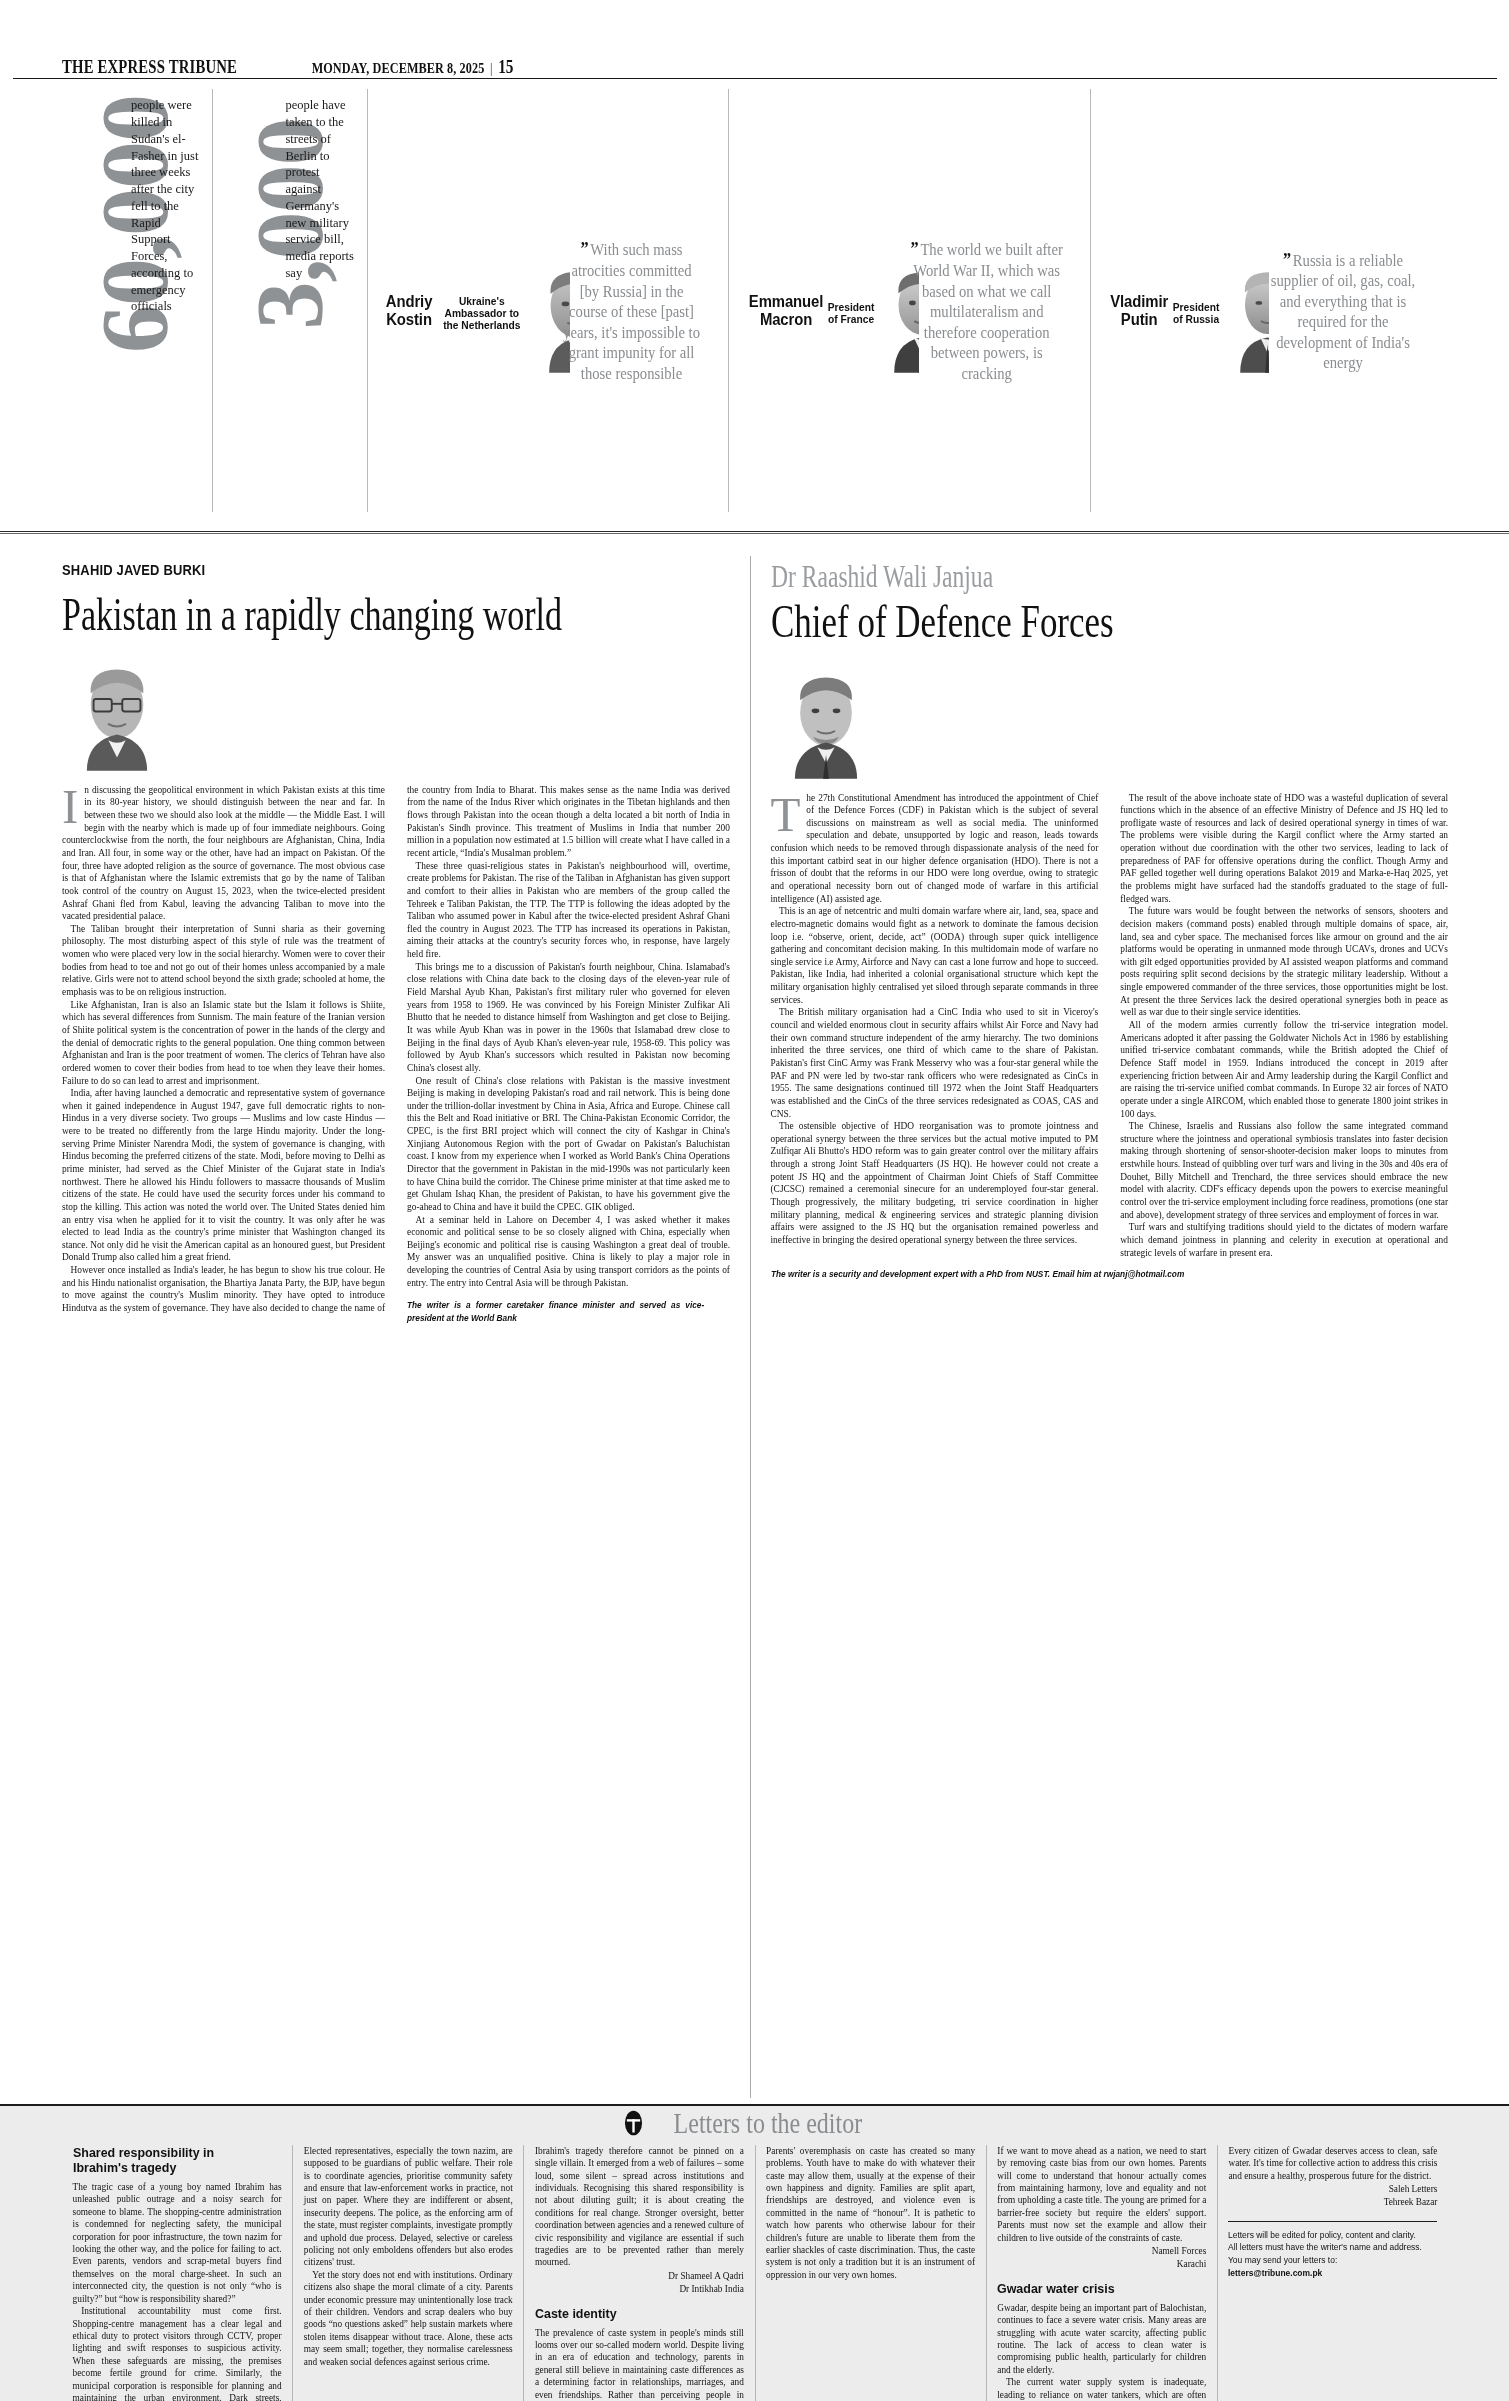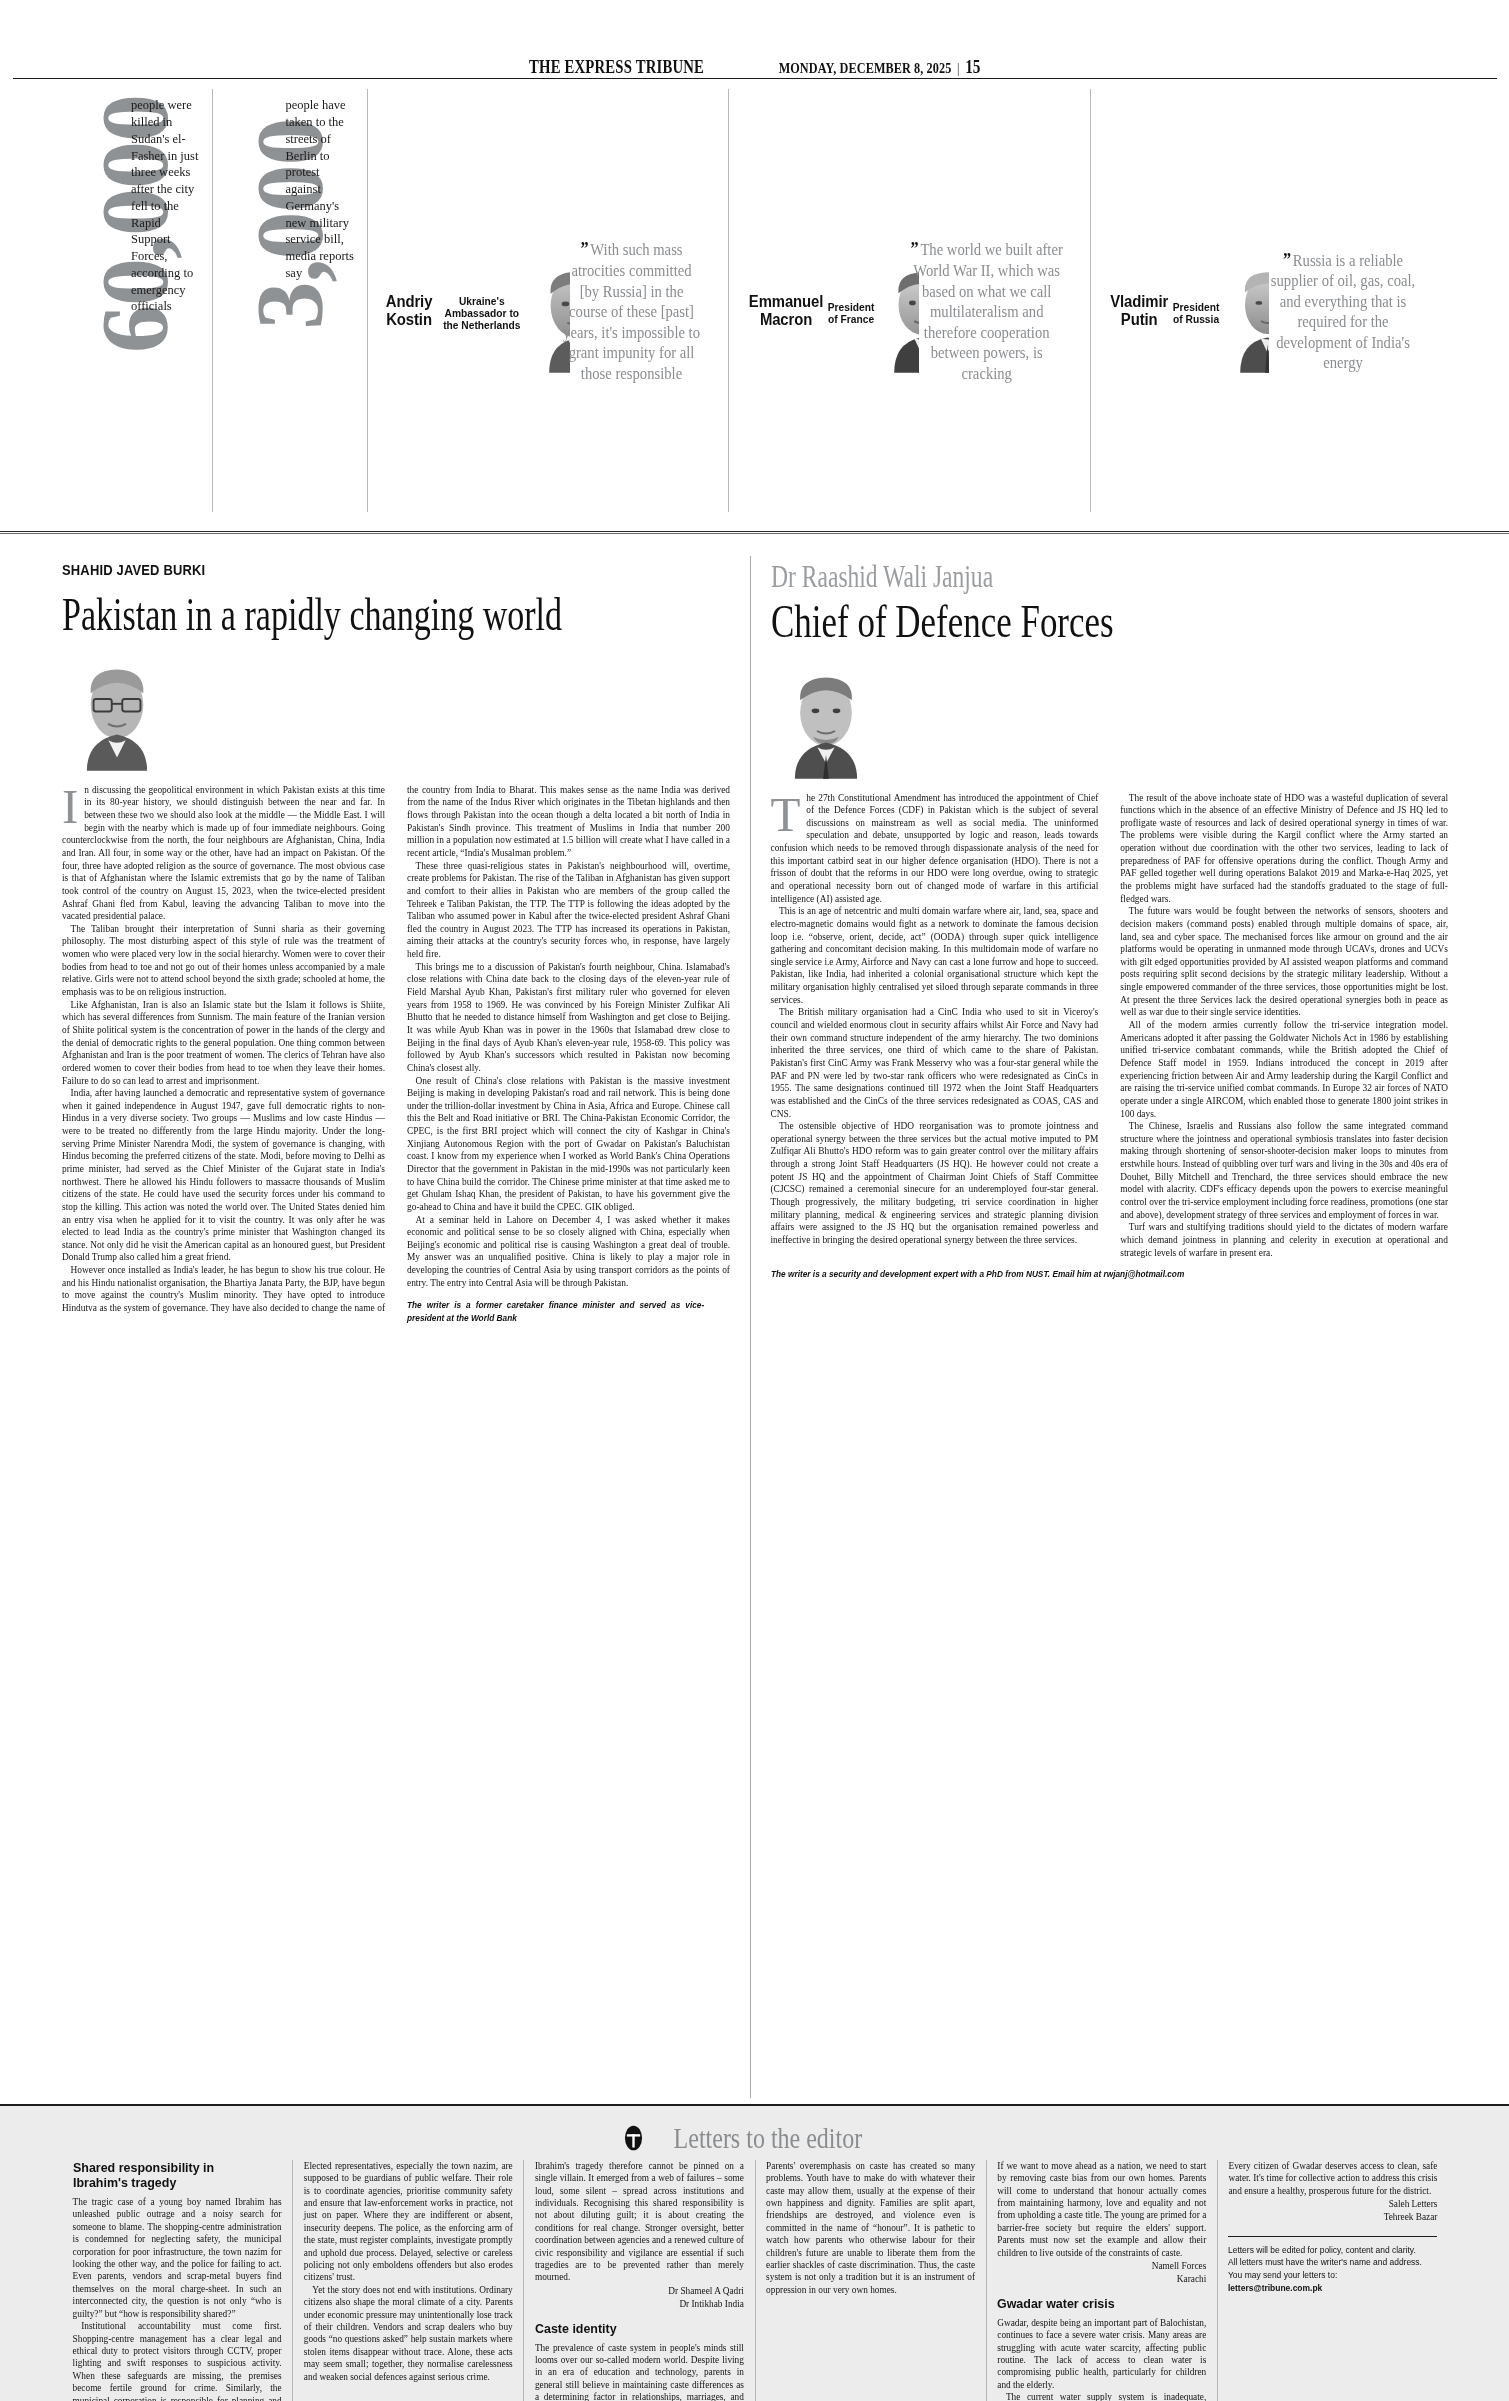--- a/index.html
+++ b/index.html
@@ -8,21 +8,21 @@
     background: #ffffff;
     font-family: "Liberation Serif", serif;
     color: #111111;
     -webkit-font-smoothing: antialiased;
   }
   .page { position: relative; width: 1510px; height: 2651px; background: #fff; }
 
   
   .masthead {
     position: absolute; left: 0; top: 41px; width: 1510px; height: 37px;
-    display: flex; align-items: flex-end; justify-content: center;
+    display: flex; align-items: flex-end; justify-content: flex-start;
     padding: 0 63px 0 62px;
   }
   .masthead-title {
     font-family: "Liberation Serif", serif;
     font-weight: bold; font-size: 18px; letter-spacing: 0.2px;
     transform: scaleX(0.82); transform-origin: left bottom;
     color: #111;
   }
   .masthead-right {
     display: flex; align-items: baseline; gap: 6.7px;
@@ -148,21 +148,21 @@
   }
   .byline-wrap { break-inside: avoid; margin-top: 7px; }
 
   
   .letters {
     position: absolute; left: 0; top: 2104px; width: 1510px; height: 524px;
     background: #ececec; border-top: 2.9px solid #1c1c1c;
   }
   .letters-head {
     display: flex; align-items: center; justify-content: center;
-    gap: 7.7px; padding-top: 17px; padding-bottom: 6.7px;
+    gap: 7.7px; padding-top: 2px; padding-bottom: 6.7px;
   }
   .letters-logo { width: 19px; height: 26px; }
   .letters-title {
     font-family: "Liberation Serif", serif;
     font-size: 30px; color: #8a8d90; line-height: 1;
     transform: scaleX(0.80); transform-origin: center;
   }
   .letters-cols {
     display: flex; padding: 0 62px 0 62px; height: 447px;
   }

